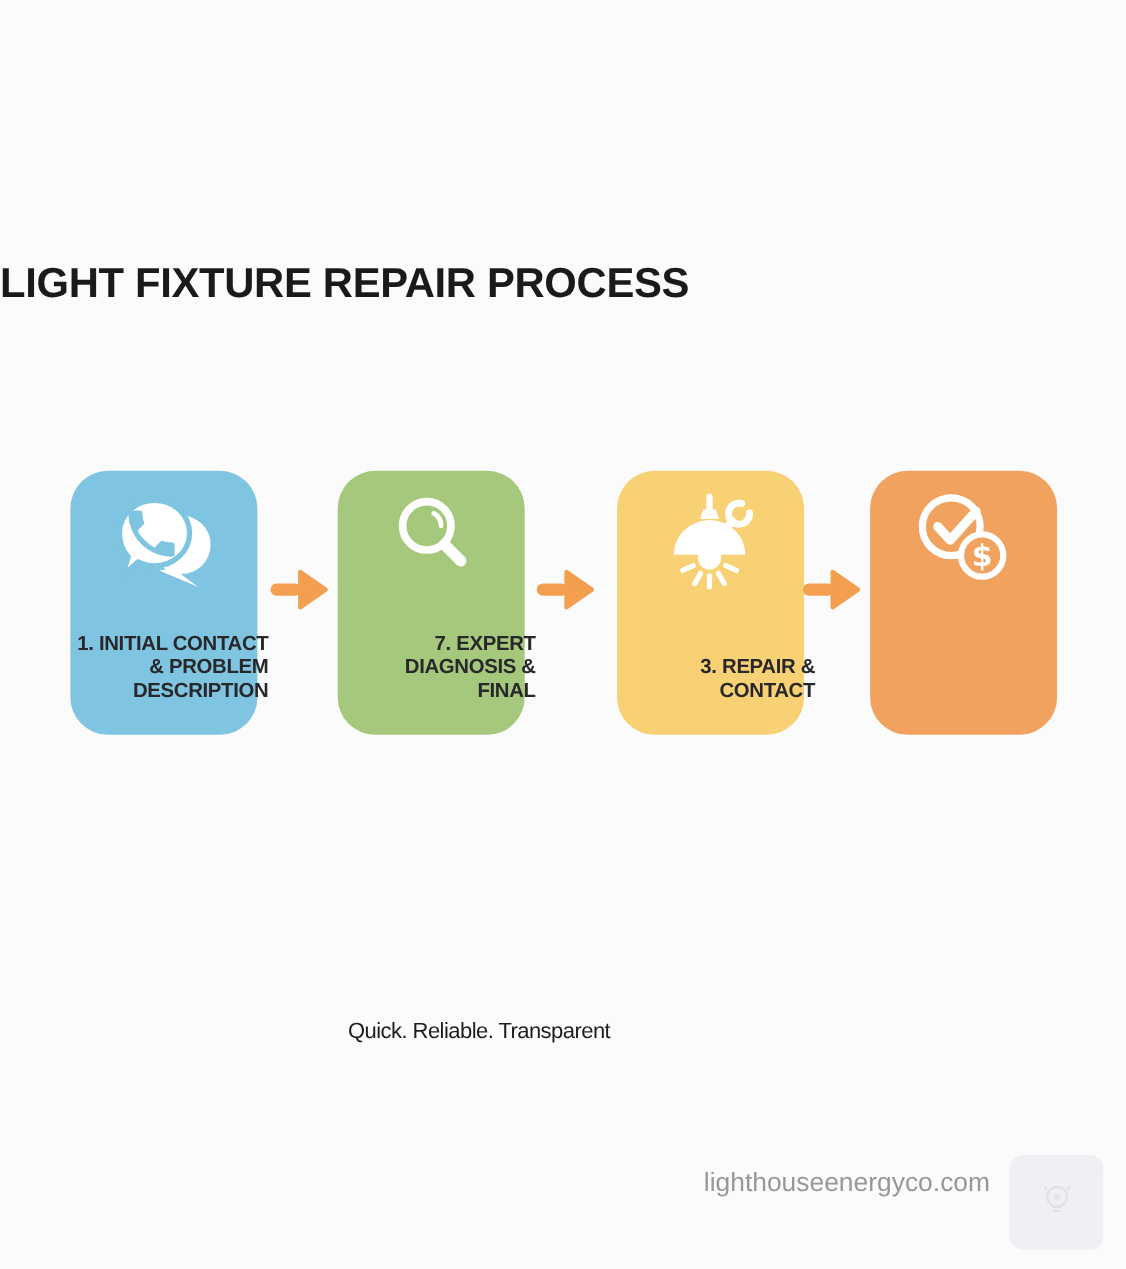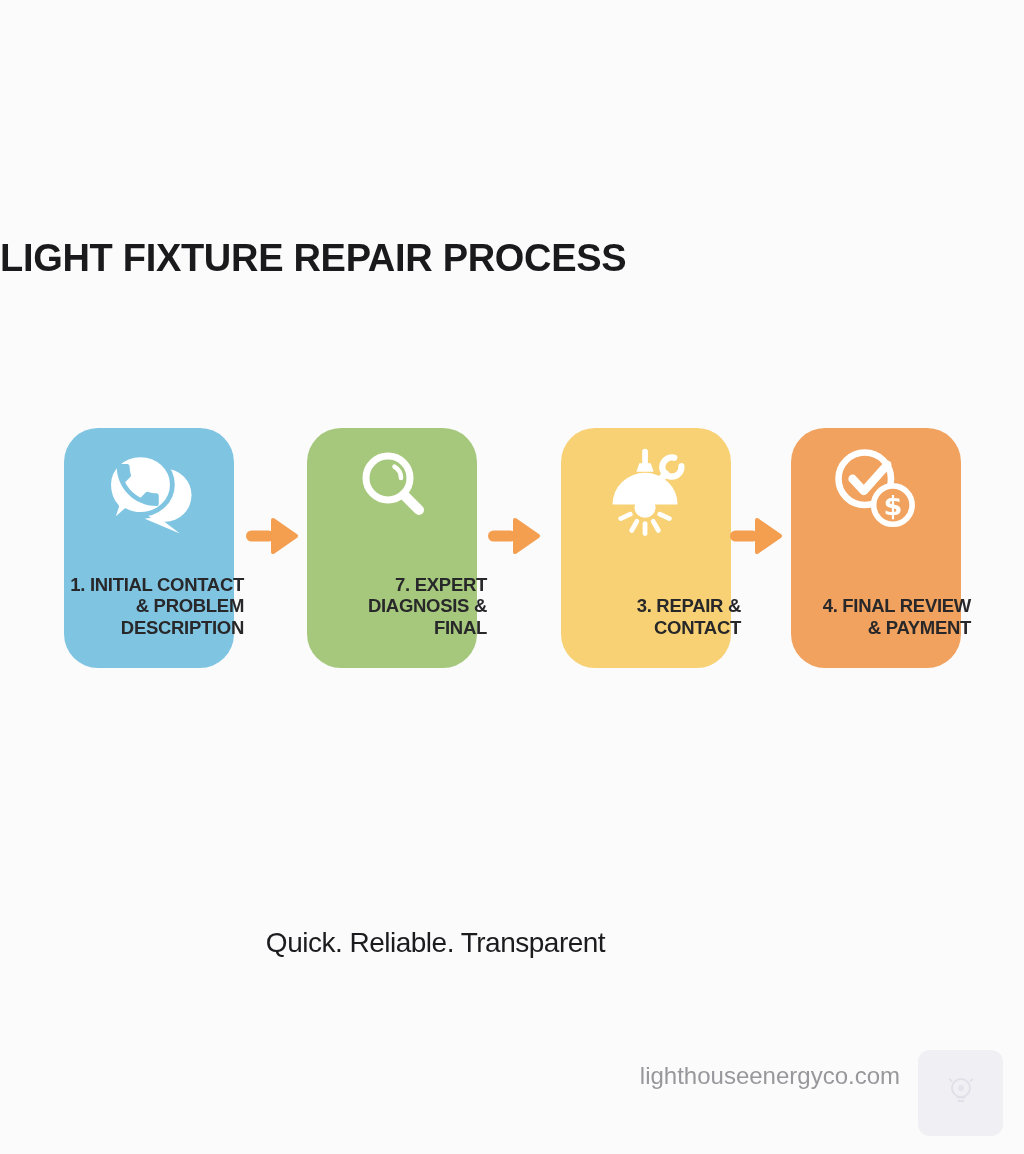--- a/index.html
+++ b/index.html
@@ -57,21 +57,21 @@
   .arrow {
     position:absolute;
     top:517px;
     width:54px; height:38px;
   }
   .arrow svg { display:block; }
   .tagline {
     position:absolute;
     top:927px; left:0; width:871px;
     text-align:center;
-    font-size:28px;
+    font-size:20px;
     letter-spacing:-0.5px;
     color:var(--tagline-c, #1C1C1E);
   }
   .footer-text {
     position:absolute;
     top:1064px;
     right:124px;
     text-align:right;
   }
   .company {
@@ -181,24 +181,20 @@
 
   <div class="step-card card-3" style="--c: #F0A25E;">
     <div class="icon-wrap">
       <svg width="90" height="90" viewBox="0 0 96 96">
         <circle cx="36" cy="35" r="28" fill="none" stroke="#fff" stroke-width="7"></circle>
         <polyline points="23,35 35,48 60,20" fill="none" stroke="#fff" stroke-width="9" stroke-linecap="round" stroke-linejoin="round"></polyline>
         <circle cx="66" cy="63" r="20.5" fill="var(--c)" stroke="#fff" stroke-width="6"></circle>
         <text x="66" y="73.5" text-anchor="middle" font-family="DejaVu Sans, sans-serif" font-size="29" font-weight="bold" fill="#fff">$</text>
       </svg>
     </div>
-    <div class="step-text">
-      <span class="line">4. FINAL REVIEW</span>
-      <span class="line">&amp; PAYMENT</span>
-    </div>
   </div>
 
   <div class="tagline">Quick. Reliable. Transparent</div>
 
   <div class="footer-text">
     <div class="website">lighthouseenergyco.com</div>
   </div>
 
   <div class="logo-box">
     <span>

